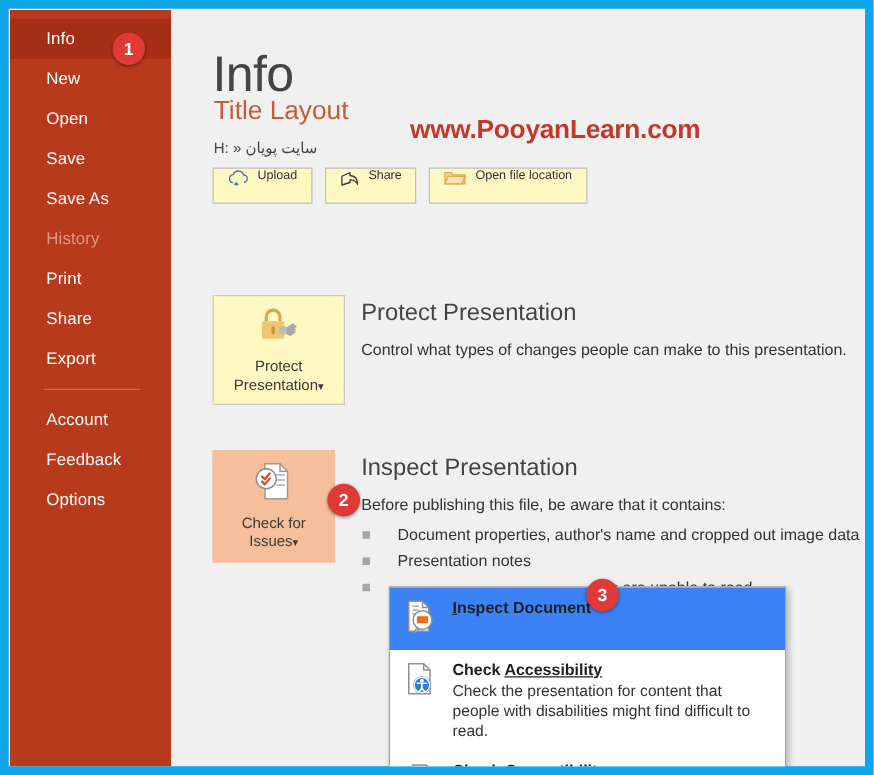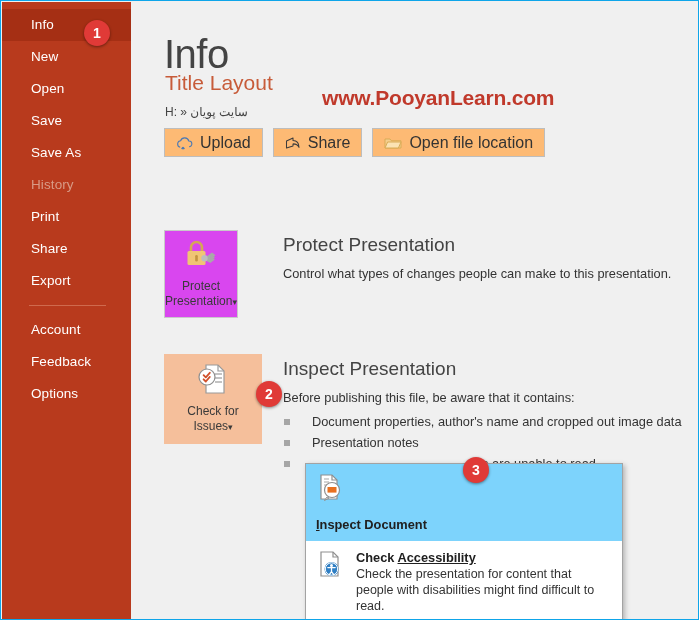--- a/index.html
+++ b/index.html
@@ -9,21 +9,21 @@
   }
   body {
     font-family: "Liberation Sans", sans-serif;
     -webkit-font-smoothing: antialiased;
   }
   .window {
     position: relative;
     width: 699px;
     height: 620px;
     box-sizing: border-box;
-    border: 1px solid #0ea5e9;
+    border: 7px solid #0ea5e9;
     background: #f0f0f0;
     overflow: hidden;
   }
 
   
   .sidebar {
     position: absolute;
     left: 1px;
     top: 1px;
     width: 129px;
@@ -123,43 +123,42 @@
   
   .toolbar {
     position: absolute;
     left: 33px;
     top: 126px;
     display: flex;
     gap: 10px;
   }
   .tbtn {
     display: flex;
-    align-items: center;
     gap: 7px;
     height: 29px;
     padding: 0 11px;
     border: 1px solid #bdbdbd;
-    background: #fdba74;
-    font-size: 16px;
+    background: #fef9c3;
+    font-size: 10px;
     color: #333333;
     box-sizing: border-box;
     cursor: pointer;
     white-space: nowrap;
   }
   .tbtn svg { display: block; flex: none; }
 
   
   .section { position: absolute; left: 0; right: 0; }
   .sec-btn {
     position: absolute;
-    width: 74px;
+    width: 106px;
     height: 88px;
     box-sizing: border-box;
     border: 1px solid #c9c9c9;
-    background: #d946ef;
+    background: #fef9c3;
     display: flex;
     flex-direction: column;
     align-items: center;
     justify-content: center;
     cursor: pointer;
   }
   .sec-btn.active {
     background: #f5bf9b;
     border-color: #f5bf9b;
     width: 98px;
@@ -216,21 +215,21 @@
     z-index: 40;
     box-sizing: border-box;
   }
   .dd-item {
     display: flex;
     gap: 10px;
     padding: 7px 10px 8px 10px;
     cursor: pointer;
     box-sizing: border-box;
   }
-  .dd-item.hl { background: #7dd3fc; flex-direction: column; }
+  .dd-item.hl { background: #3b82f6; }
   .dd-ico { flex: none; width: 30px; padding-top: 2px; }
   .dd-txt { flex: 1; }
   .dd-title {
     font-size: 12.8px;
     font-weight: bold;
     color: #202020;
     margin-bottom: 1px;
   }
   .dd-title u { text-decoration: underline; }
   .dd-sub {

